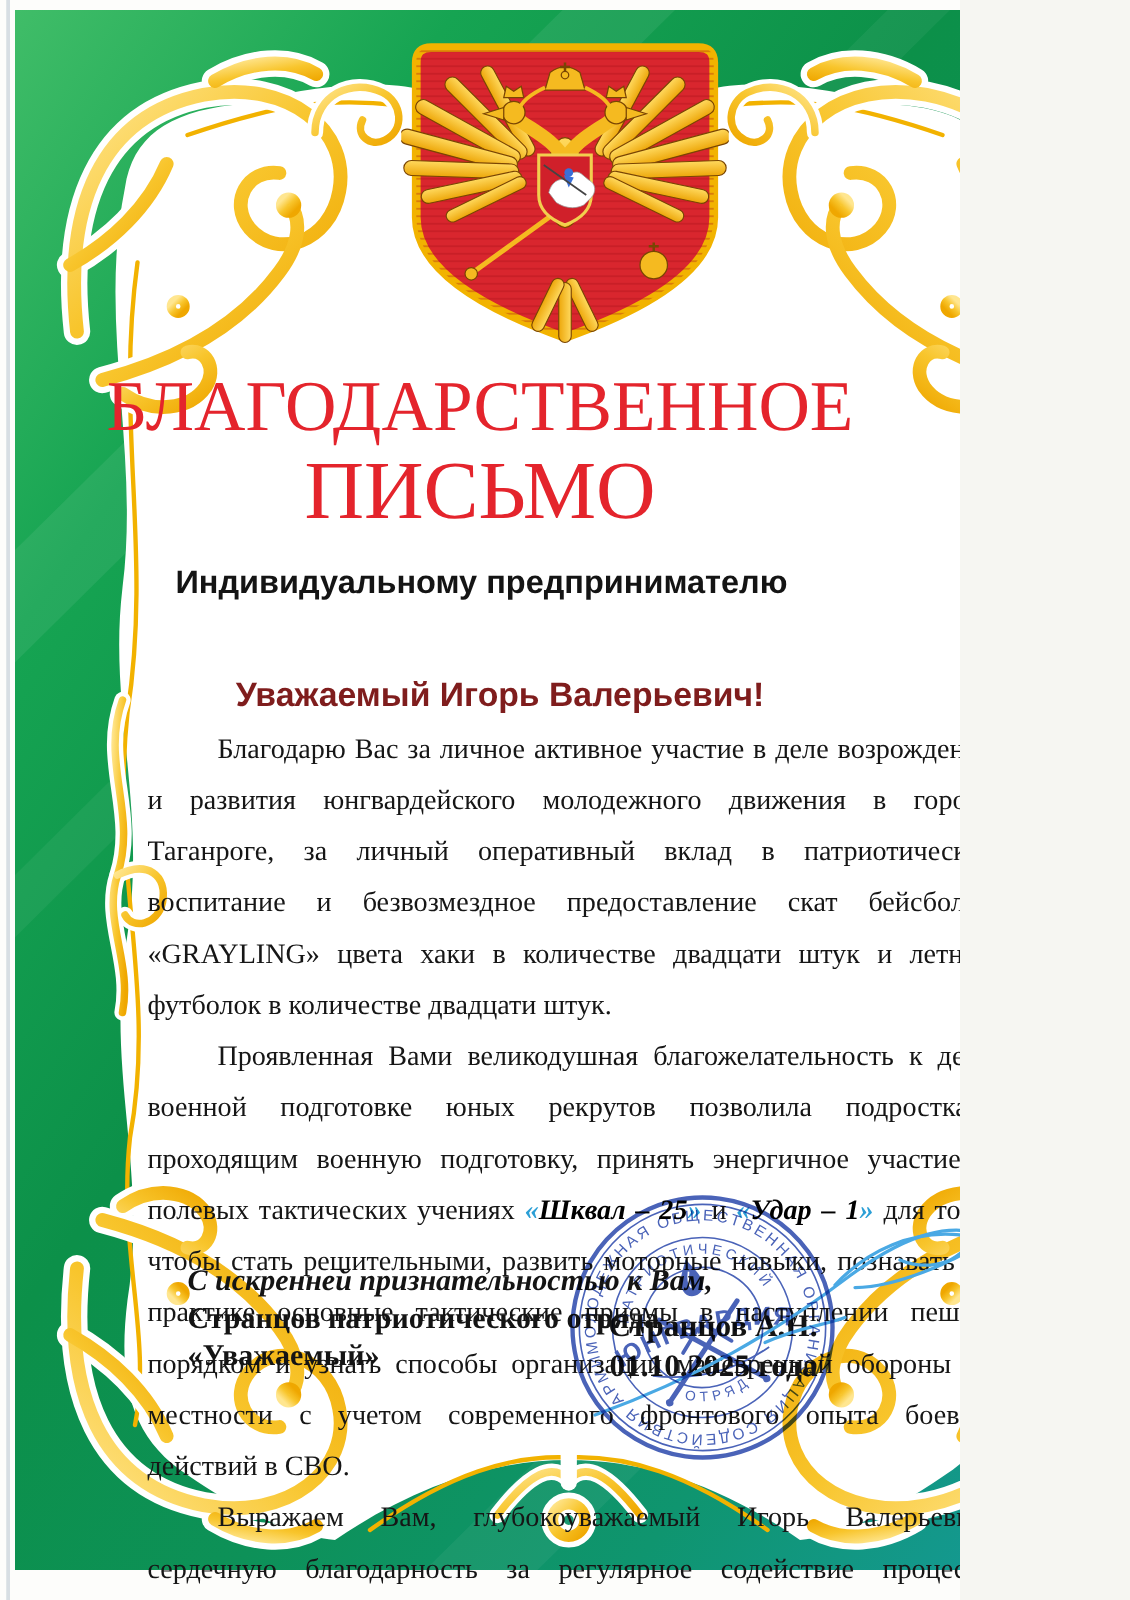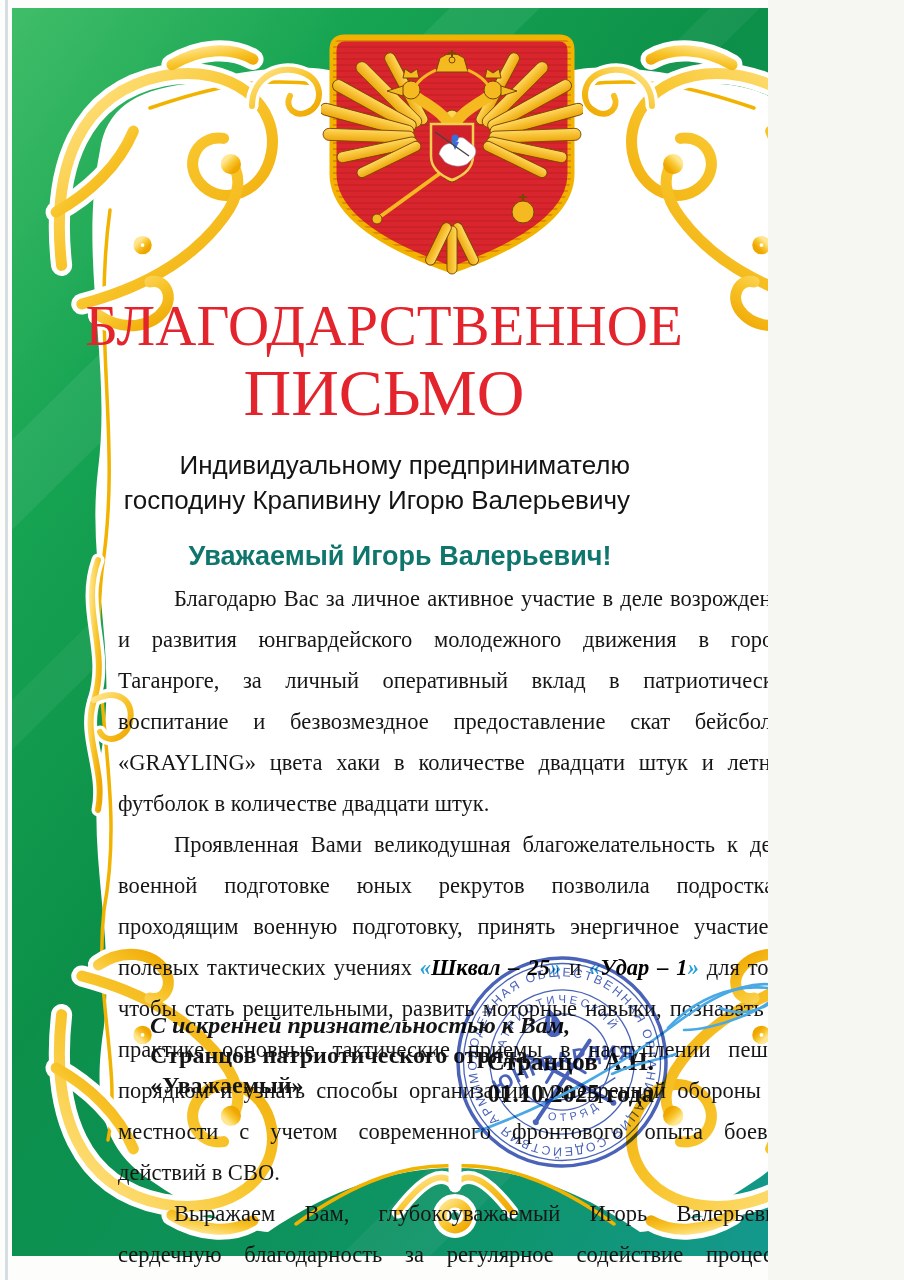--- a/index.html
+++ b/index.html
@@ -15,25 +15,25 @@
   .trim{stroke:#f2b200;stroke-width:3.5;fill:none;stroke-linecap:round;}
 
   .arms{position:absolute;left:321px;top:26px;width:262px;height:258px;z-index:2;}
 
   .title-block{position:absolute;top:295px;left:0;right:0;text-align:center;z-index:3;
         color:#e4242c;font-family:"Liberation Serif",serif;}
   .title-l1{font-size:57px;line-height:62px;letter-spacing:0px;}
   .title-l2{font-size:66px;line-height:72px;text-align:center;}
 
   .recipient-block{position:absolute;top:448px;right:138px;text-align:right;z-index:3;
-        font-family:"Liberation Sans",sans-serif;font-weight:normal;font-size:26px;
+        font-family:"Liberation Sans",sans-serif;font-weight:bold;font-size:26px;
         line-height:35px;color:#141414;}
 
   .salutation{position:absolute;top:541px;left:60px;width:680px;text-align:center;z-index:3;
-        font-family:"Liberation Sans",sans-serif;font-weight:bold;font-size:27px;color:#0f766e;}
+        font-family:"Liberation Sans",sans-serif;font-weight:bold;font-size:27px;color:#7f1d1d;}
 
   .body-text{position:absolute;top:578px;left:118px;width:676px;z-index:3;
         font-size:22.5px;line-height:41px;color:#161616;text-align:justify;}
   .body-text p{margin:0;text-indent:56px;}
   .q{color:#2b9fd6;font-weight:bold;font-style:italic;}
   .ex{color:#000000;font-weight:bold;font-style:italic;}
 
   .closing{position:absolute;top:1010px;left:150px;z-index:3;color:#141414;
         font-size:24px;line-height:30px;font-weight:bold;}
   .closing .ital{font-style:italic;}
@@ -209,21 +209,20 @@
     </g>
   </svg>
 
   <div class="title-block">
     <div class="title-l1">БЛАГОДАРСТВЕННОЕ</div>
     <div class="title-l2">ПИСЬМО</div>
   </div>
 
   <div class="recipient-block">
     <div>Индивидуальному предпринимателю</div>
-    <div>господину Крапивину Игорю Валерьевичу</div>
   </div>
 
   <div class="salutation">Уважаемый Игорь Валерьевич!</div>
 
   <div class="body-text">
     <p>Благодарю Вас за личное активное участие в деле возрождения и развития юнгвардейского молодежного движения в городе Таганроге, за личный оперативный вклад в патриотическое воспитание и безвозмездное предоставление скат бейсболок «GRAYLING» цвета хаки в количестве двадцати штук и летних футболок в количестве двадцати штук.</p>
     <p><span>Проявленная Вами великодушная благожелательность к делу военной подготовке юных рекрутов позволила подросткам, проходящим военную подготовку, принять энергичное участие в полевых тактических учениях </span><span class="q">«</span><span class="ex">Шквал – 25</span><span class="q">»</span><span> и </span><span class="q">«</span><span class="ex">Удар – 1</span><span class="q">»</span><span> для того, чтобы стать решительными, развить моторные навыки, познавать на практике основные тактические приемы в наступлении пешим порядком и узнать способы организации маневренной обороны на местности с учетом современного фронтового опыта боевых действий в СВО.</span></p>
     <p>Выражаем Вам, глубокоуважаемый Игорь Валерьевич, сердечную благодарность за регулярное содействие процессу допризывного общевойскового обучения, воссоздания боевых традиций во взрослеющем поколении русского народа. Желаем Вам несокрушимого здоровья, твердости духа и успехов в управленческой деятельности!</p>
   </div>
 

